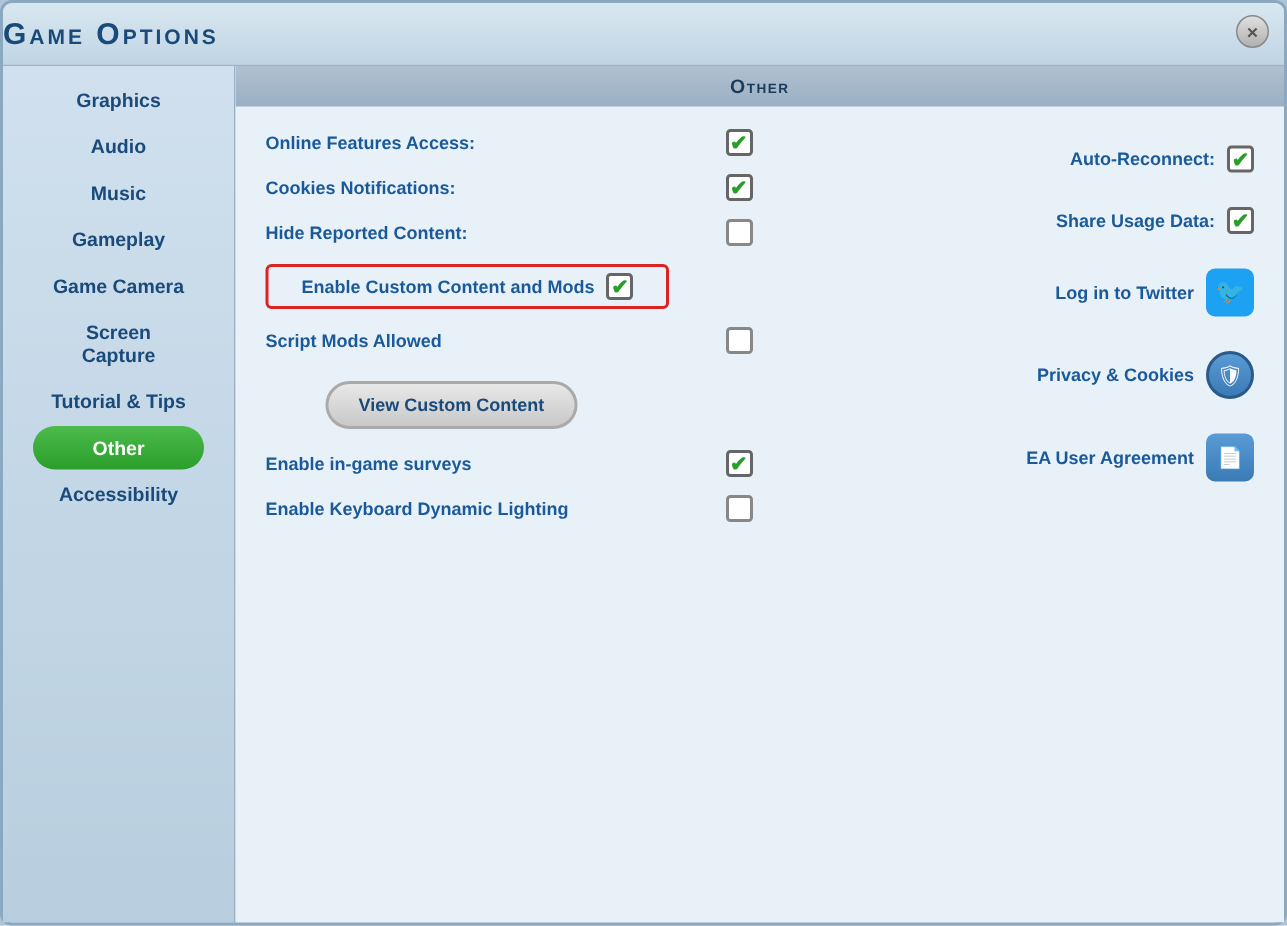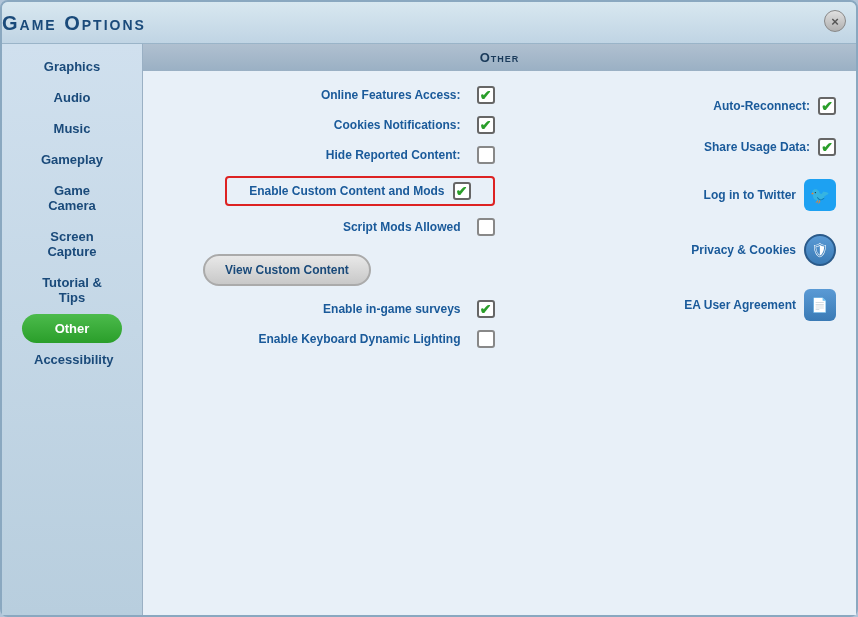--- a/index.html
+++ b/index.html
@@ -59,21 +59,21 @@
     }
 
     .main-area {
       display: flex;
       flex: 1;
       overflow: hidden;
     }
 
     
     .sidebar {
-      width: 141px;
+      width: 155px;
       background: linear-gradient(to bottom, #d0e0ee, #b8cede);
       border-right: 1px solid #9ab0c4;
       padding: 8px 16px;
       display: flex;
       flex-direction: column;
       gap: 2px;
     }
 
     .sidebar-item {
       padding: 7px 12px;
@@ -117,21 +117,21 @@
       flex: 1;
       padding: 15px 20px;
       display: flex;
       flex-direction: column;
       gap: 0;
     }
 
     .setting-row {
       display: flex;
       align-items: center;
-      justify-content: flex-end;
+      justify-content: space-between;
       gap: 16px;
     }
 
     .setting-label {
       font-size: 12px;
       color: #1a5a9a;
       font-weight: 600;
       text-align: right;
     }
 

